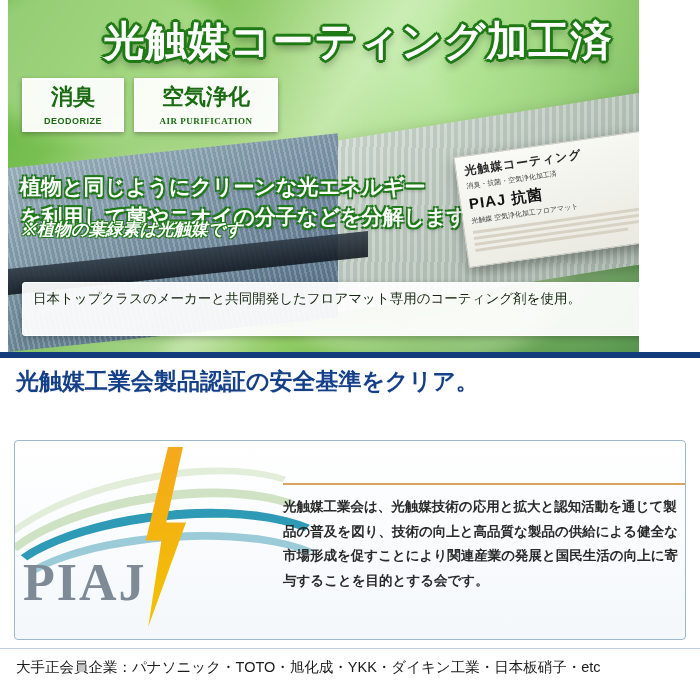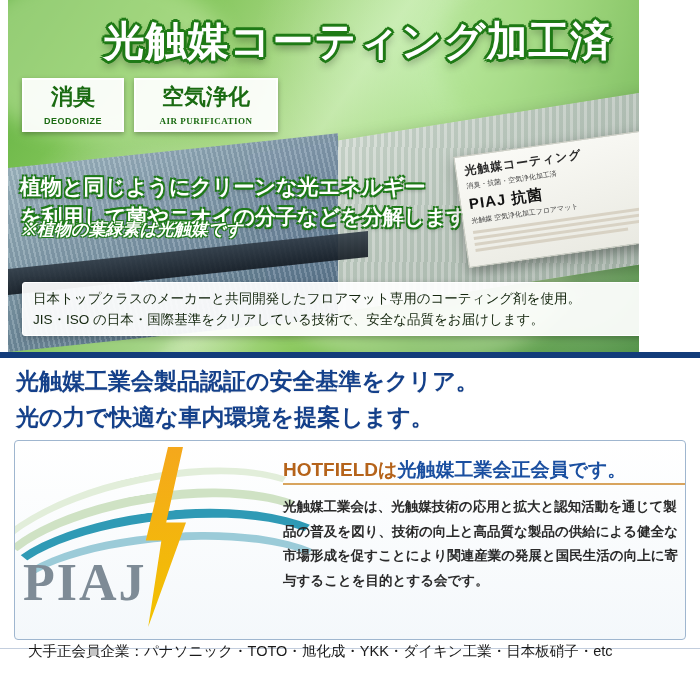--- a/index.html
+++ b/index.html
@@ -168,22 +168,22 @@
   .panel-head .blue{color:#1a4fa0;}
   .panel-underline{position:absolute;left:268px;top:42px;width:406px;height:2px;background:#d8a45e;}
   .panel-body{
     position:absolute;left:268px;top:54px;width:396px;
     font-size:13.5px;line-height:1.82;color:#2a2a2a;font-weight:bold;
   }
 
   
   .footer-line{position:absolute;left:0;top:290px;width:700px;height:1px;background:#c3cede;}
   .footer{
-    position:absolute;left:16px;top:284px;width:672px;
-    font-size:14.5px;color:#1a1a1a;white-space:nowrap;margin-left:12px;
+    position:absolute;left:16px;top:300px;width:672px;
+    font-size:14.5px;color:#1a1a1a;white-space:nowrap;
   }
 </style>
 </head>
 <body>
 
 <div class="page">
 
   <div class="top">
     <div class="leaf-blur lb1"></div>
     <div class="leaf-blur lb2"></div>
@@ -221,45 +221,40 @@
       <div class="clines">
         <div></div>
           <div></div>
           <div></div>
           <div></div>
       </div>
     </div>
 
     <div class="infobox">
       <div>日本トップクラスのメーカーと共同開発したフロアマット専用のコーティング剤を使用。</div>
-      <div>JIS・ISO の日本・国際基準をクリアしている技術で、安全な品質をお届けします。</div>
     </div>
   </div>
 
   <div class="divider"></div>
 
   <div class="bottom">
     <div class="headline">
       <div>光触媒工業会製品認証の安全基準をクリア。</div>
-      <div>光の力で快適な車内環境を提案します。</div>
     </div>
 
     <div class="panel">
       <div class="piaj-art">
         <div class="swoosh sw4"></div>
         <div class="swoosh sw1"></div>
         <div class="swoosh sw2"></div>
         <div class="swoosh sw3"></div>
         <div class="bolt"></div>
         <div class="piaj-text">PIAJ</div>
       </div>
 
-      <div class="panel-head">
-        <span>HOTFIELDは</span><span class="blue">光触媒工業会正会員です。</span>
-      </div>
       <div class="panel-underline"></div>
       <div class="panel-body">光触媒工業会は、光触媒技術の応用と拡大と認知活動を通じて製品の普及を図り、技術の向上と高品質な製品の供給による健全な市場形成を促すことにより関連産業の発展と国民生活の向上に寄与することを目的とする会です。</div>
     </div>
 
     <div class="footer-line"></div>
     <div class="footer">大手正会員企業：パナソニック・TOTO・旭化成・YKK・ダイキン工業・日本板硝子・etc</div>
   </div>
 
 </div>
 

